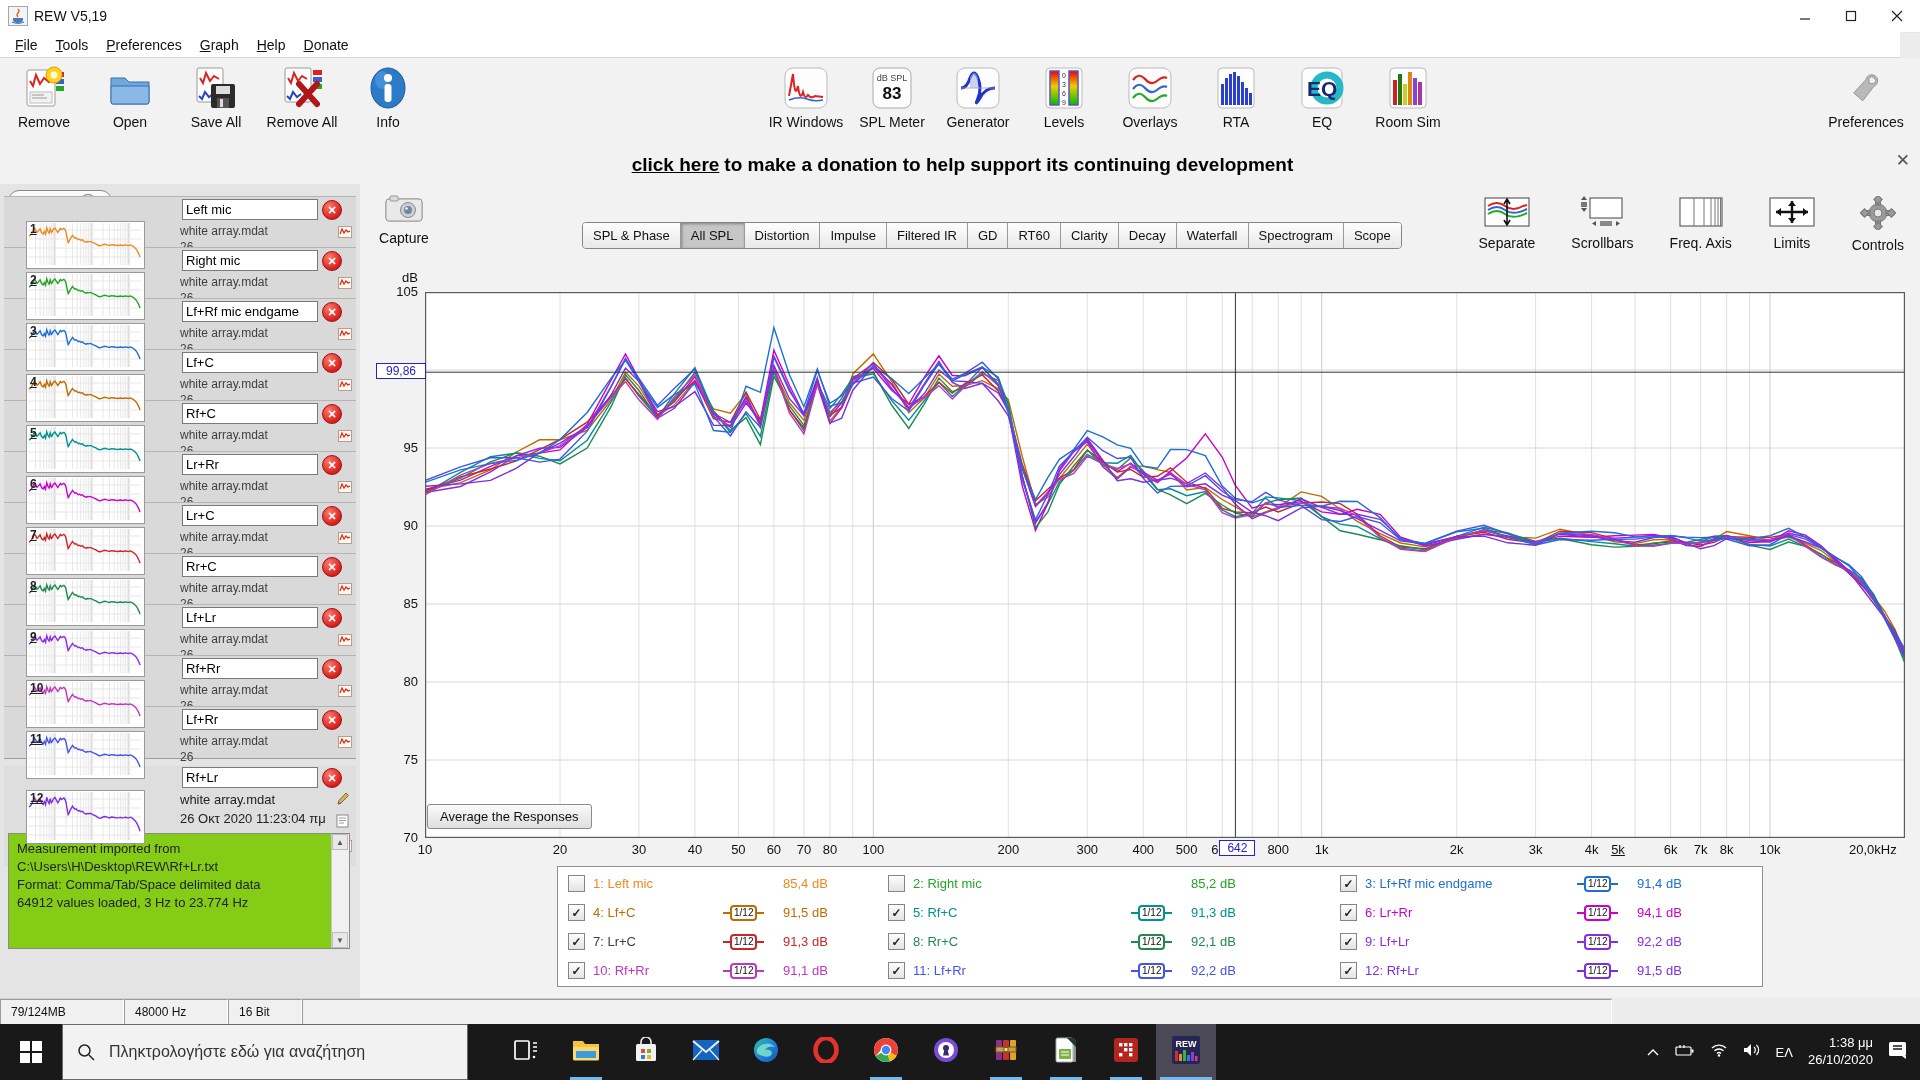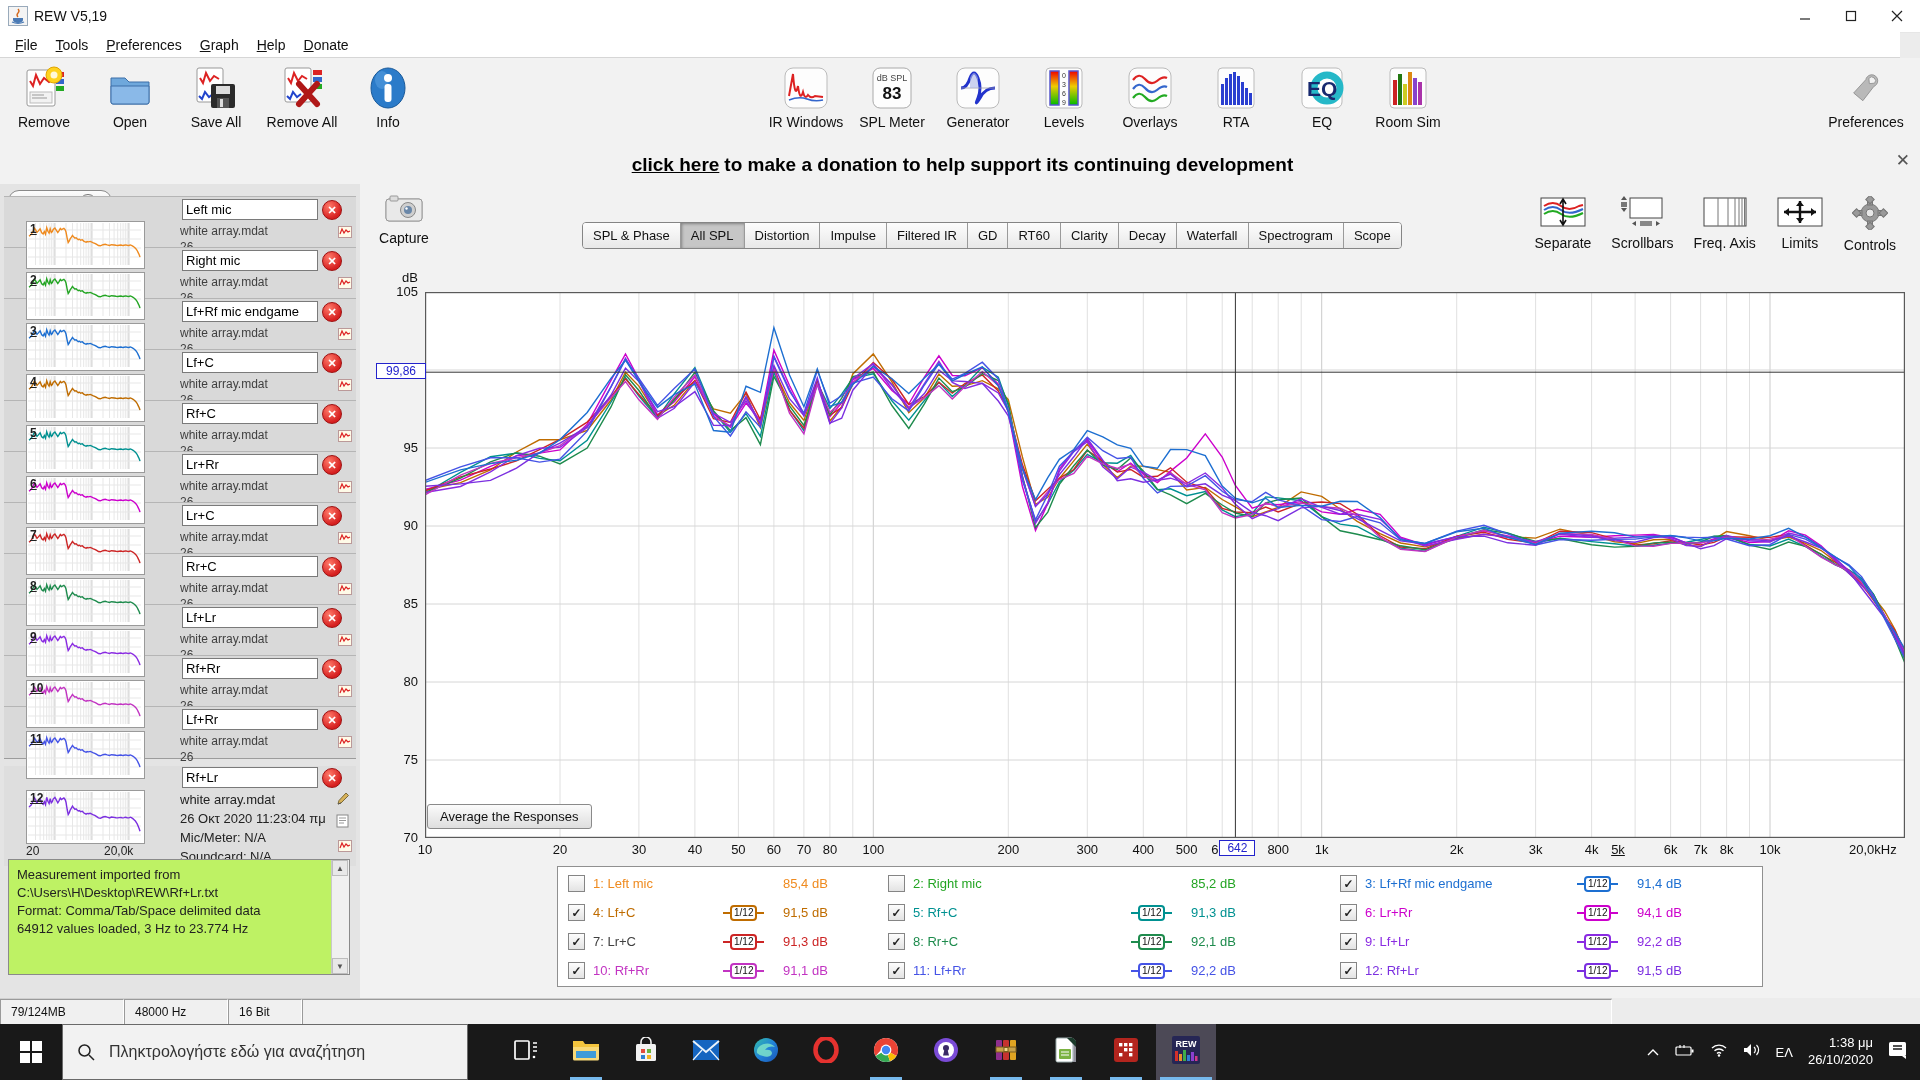--- a/index.html
+++ b/index.html
@@ -46,38 +46,38 @@
   .mfile{position:absolute;left:176px;top:27px;font-size:12px;color:#3f3f3f;white-space:nowrap;}
   .mdate{position:absolute;left:176px;top:43px;font-size:12px;color:#3f3f3f;width:16px;overflow:hidden;white-space:nowrap;height:13px;}
   .mname{position:absolute;left:178px;top:2px;width:128px;height:17px;border:1px solid #7a7a7a;
     background:#fff;font-size:13px;font-family:"Liberation Sans",sans-serif;padding:1px 3px;z-index:4;}
   .mdel{position:absolute;left:318px;top:3px;width:18px;height:18px;border-radius:50%;z-index:4;
     background:radial-gradient(circle at 35% 30%,#ff7a6a,#d61f1f 70%);border:1px solid #9d1010;
     color:#fff;font-size:11px;font-weight:bold;display:flex;align-items:center;justify-content:center;}
   .mmini{position:absolute;left:334px;top:27px;z-index:1;}
   #sel-block{position:absolute;left:4px;top:582px;width:352px;height:100px;background:#dedede;}
   .sel-line{position:absolute;left:176px;font-size:13px;color:#222;white-space:nowrap;}
-  #notes-box{position:absolute;left:8px;top:675px;width:340px;height:114px;background:#bef264;
+  #notes-box{position:absolute;left:8px;top:649px;width:340px;height:114px;background:#84cc16;
     border:1px solid #8a8a8a;}
   #notes-text{position:absolute;left:0;top:0;right:17px;bottom:0;padding:6px 8px;font-size:13px;
     color:#222;line-height:18px;}
   #notes-sb{position:absolute;right:0;top:0;width:17px;bottom:0;background:#f0f0f0;border-left:1px solid #c9c9c9;}
   .sbarrow{position:absolute;left:0;width:16px;height:16px;background:#e8e8e8;border:1px solid #bdbdbd;
     box-sizing:border-box;font-size:8px;color:#555;display:flex;align-items:center;justify-content:center;}
   
   #graphpanel{position:absolute;left:360px;top:0;width:1560px;height:814px;background:#f2f2f2;}
   #capture-btn{position:absolute;left:14px;top:10px;width:60px;display:flex;flex-direction:column;align-items:center;}
   #capture-btn .lb{font-size:14px;color:#111;margin-top:2px;}
   #tabsbar{position:absolute;left:222px;top:38px;display:flex;border:1px solid #858585;border-radius:4px;
     overflow:hidden;background:linear-gradient(#fdfdfd,#e4e4e4);}
   .gtab{font-size:13px;color:#111;padding:5px 10px;border-right:1px solid #9a9a9a;
     background:linear-gradient(#fdfdfd,#e8e8e8);white-space:nowrap;}
   .gtab:last-child{border-right:none;}
   .gtab.active{background:#c6c6c6;box-shadow:inset 1px 1px 3px rgba(0,0,0,.35);}
-  #rightbtns{position:absolute;right:24px;top:12px;display:flex;gap:20px;justify-content:center;}
+  #rightbtns{position:absolute;right:16px;top:12px;display:flex;gap:36px;justify-content:center;}
   .rbtn{display:flex;flex-direction:column;align-items:center;}
   .rbtn .lb{font-size:14px;color:#111;margin-top:3px;white-space:nowrap;}
   #plot{position:absolute;left:65px;top:108px;background:#fff;}
   .ylab{position:absolute;left:0;width:58px;text-align:right;font-size:13px;color:#111;}
   .xlab{position:absolute;top:658px;font-size:13px;color:#111;white-space:nowrap;}
   .cursorbox{position:absolute;background:#fff;border:1px solid #2323cc;color:#2323cc;
     font-size:12px;text-align:center;padding:0 2px;z-index:6;}
   #avg-btn{position:absolute;left:67px;top:620px;font-size:13px;color:#111;padding:4px 12px;
     border:1px solid #8a8a8a;border-radius:3px;background:linear-gradient(#fbfbfb,#dedede);
     font-family:"Liberation Sans",sans-serif;}

